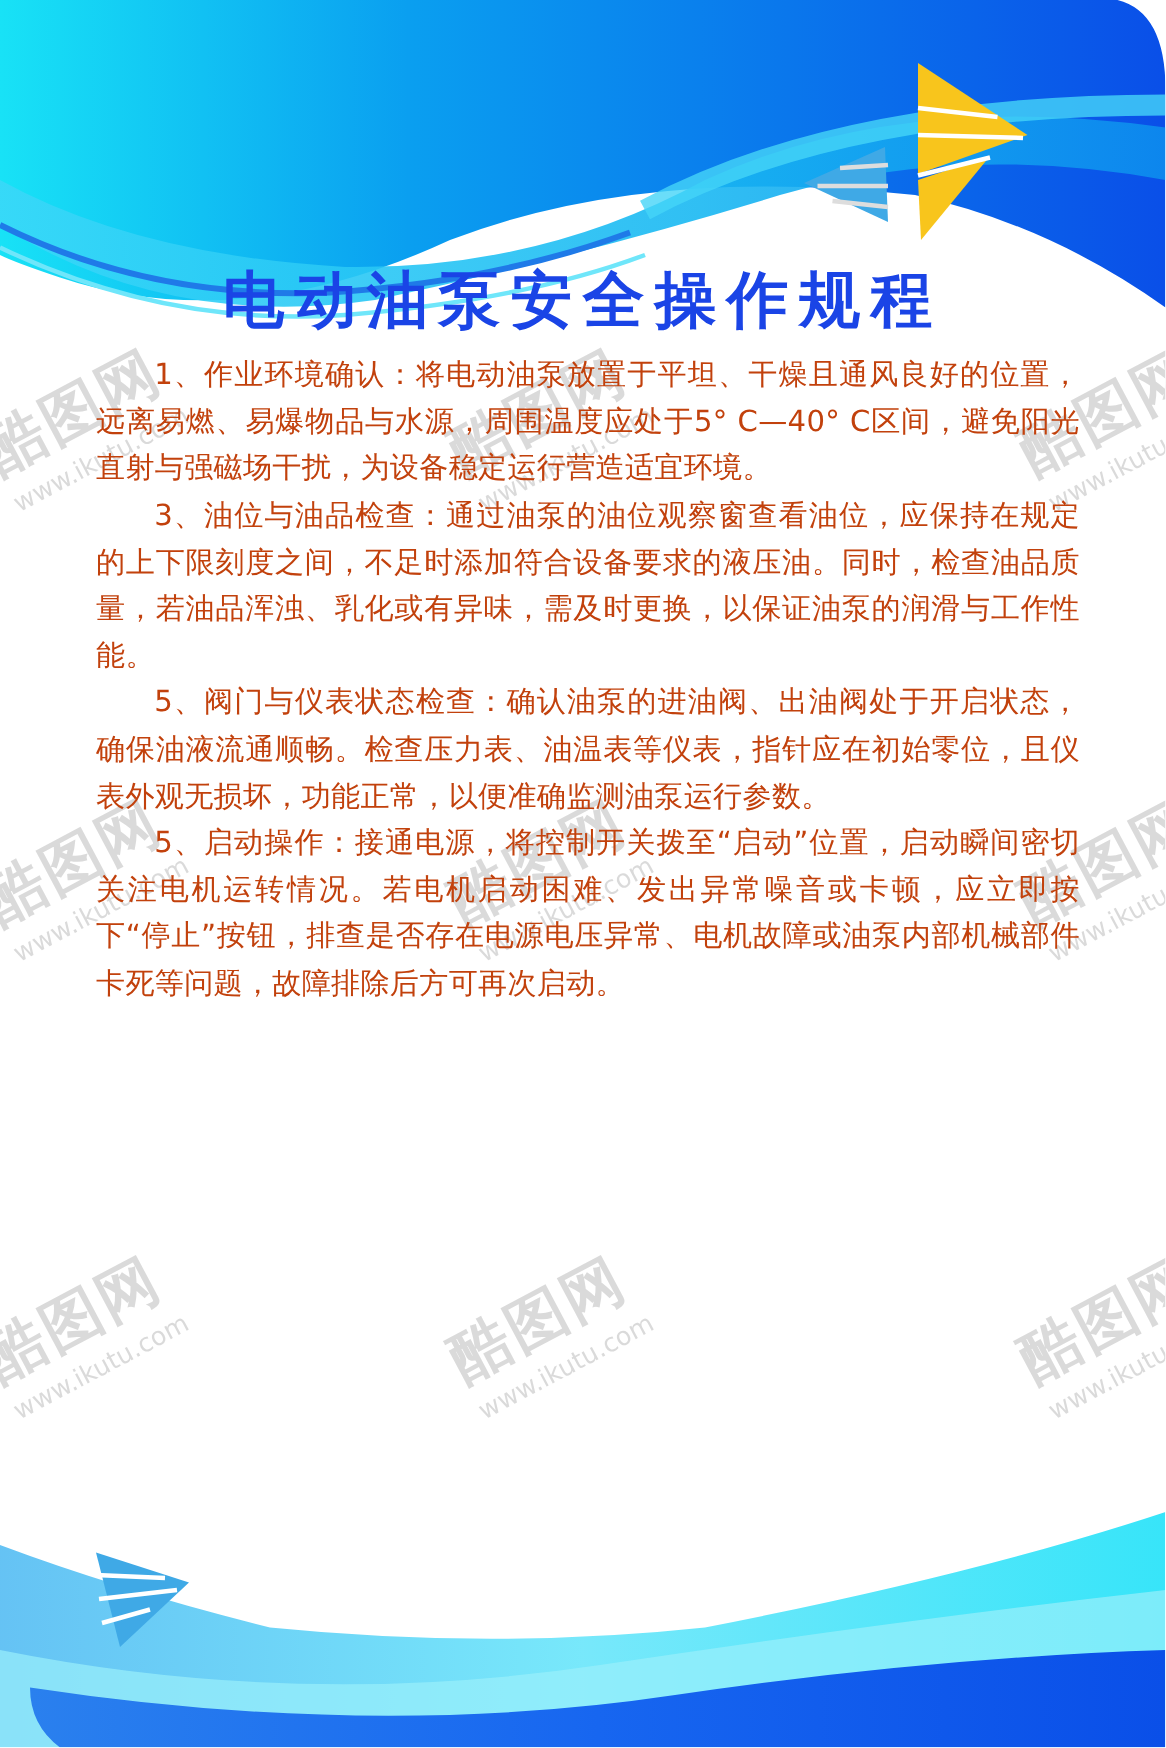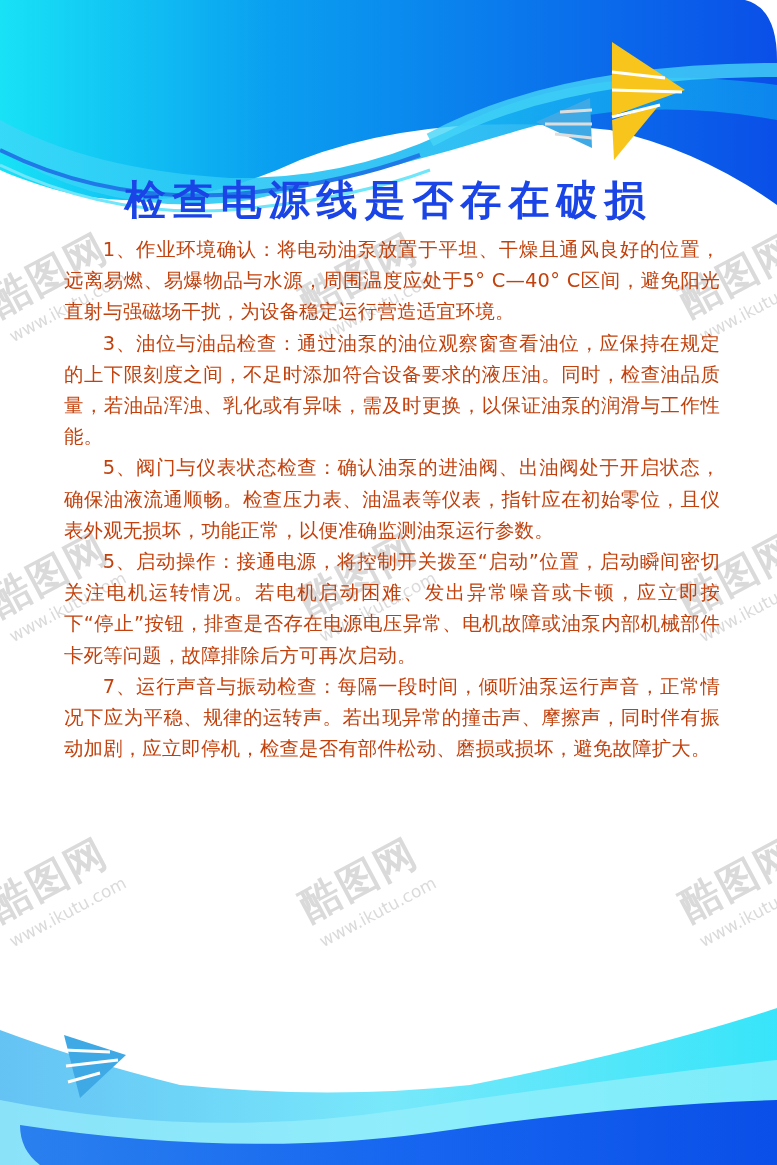--- a/index.html
+++ b/index.html
@@ -108,22 +108,21 @@
   </div>
   <div class="wm" style="left:300px;top:850px;">
     <span class="big">酷图网</span>
     <span class="small">www.ikutu.com</span>
   </div>
   <div class="wm" style="left:680px;top:850px;">
     <span class="big">酷图网</span>
     <span class="small">www.ikutu.com</span>
   </div>
 
-  <div class="title">检查电源线是否存在破损</div>
+  <div class="title">电动油泵安全操作规程</div>
 
   <div class="body-text">
     <p class="para">1、作业环境确认：将电动油泵放置于平坦、干燥且通风良好的位置，远离易燃、易爆物品与水源，周围温度应处于5° C—40° C区间，避免阳光直射与强磁场干扰，为设备稳定运行营造适宜环境。</p>
     <p class="para">3、油位与油品检查：通过油泵的油位观察窗查看油位，应保持在规定的上下限刻度之间，不足时添加符合设备要求的液压油。同时，检查油品质量，若油品浑浊、乳化或有异味，需及时更换，以保证油泵的润滑与工作性能。</p>
     <p class="para">5、阀门与仪表状态检查：确认油泵的进油阀、出油阀处于开启状态，确保油液流通顺畅。检查压力表、油温表等仪表，指针应在初始零位，且仪表外观无损坏，功能正常，以便准确监测油泵运行参数。</p>
     <p class="para">5、启动操作：接通电源，将控制开关拨至“启动”位置，启动瞬间密切关注电机运转情况。若电机启动困难、发出异常噪音或卡顿，应立即按下“停止”按钮，排查是否存在电源电压异常、电机故障或油泵内部机械部件卡死等问题，故障排除后方可再次启动。</p>
-    <p class="para">7、运行声音与振动检查：每隔一段时间，倾听油泵运行声音，正常情况下应为平稳、规律的运转声。若出现异常的撞击声、摩擦声，同时伴有振动加剧，应立即停机，检查是否有部件松动、磨损或损坏，避免故障扩大。</p>
   </div>
 </div>
 
 </body></html>

